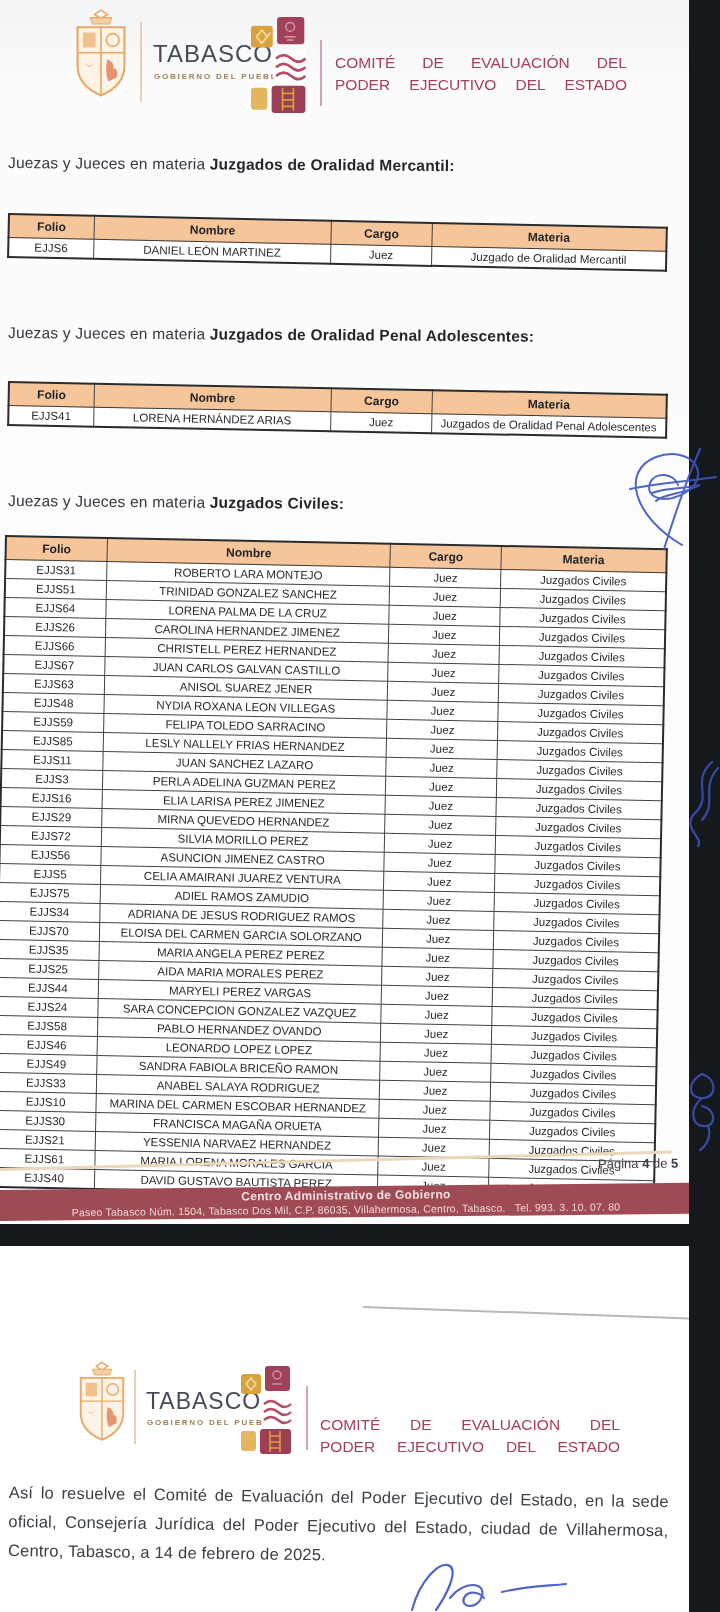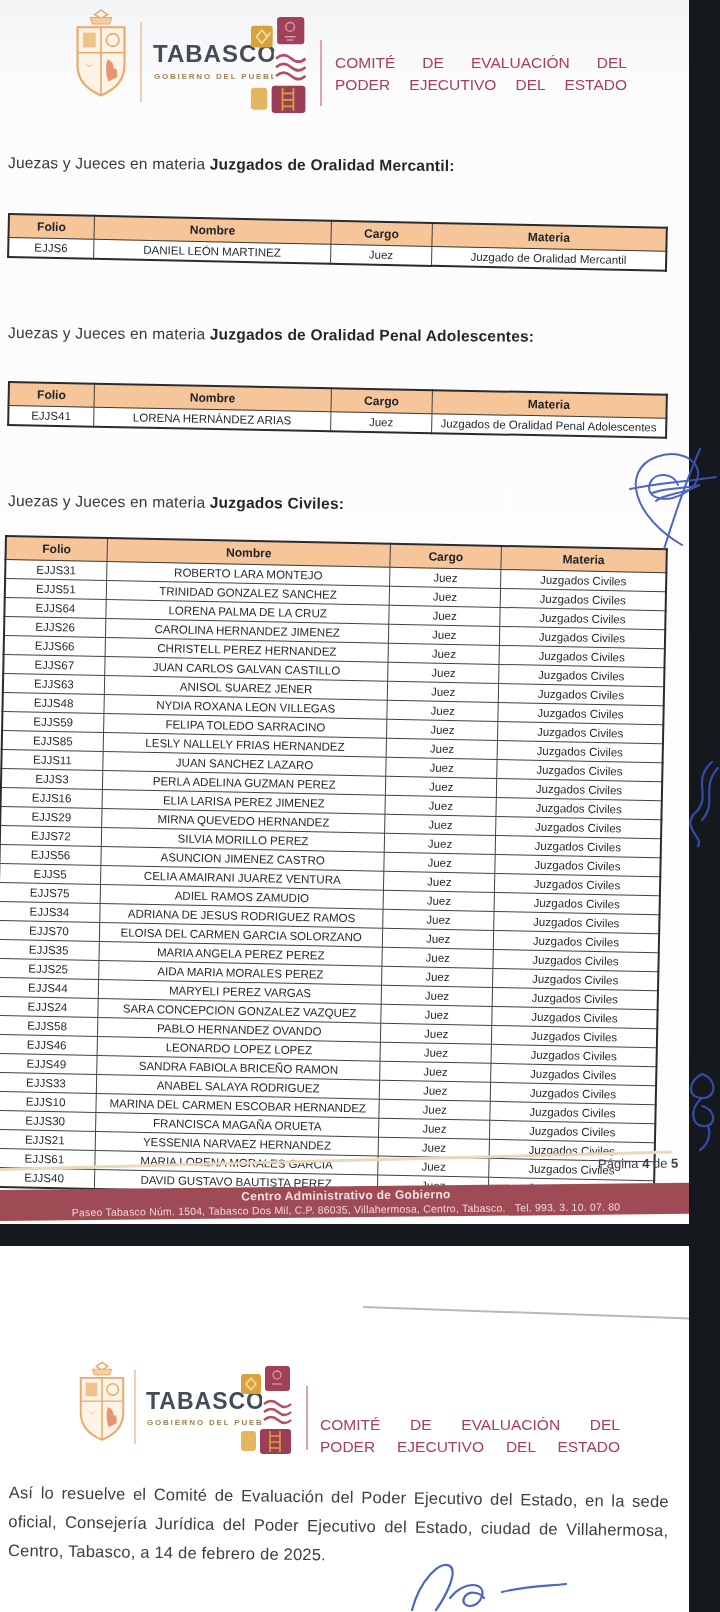--- a/index.html
+++ b/index.html
@@ -7,21 +7,21 @@
        font-family:"Liberation Sans", sans-serif;}
   .page{position:absolute;left:0;background:#fdfdfd;overflow:hidden;}
   #page1{top:0;width:689px;height:1224px;
          background:linear-gradient(180deg,#f3f4f6 0px,#fcfcfd 90px,#fdfdfd 100%);}
   #page2{top:1246px;width:689px;height:366px;background:#ffffff;}
 
   
   .hdr{position:absolute;}
   .crest{position:absolute;}
   .vdiv{position:absolute;width:2px;}
-  .brand{position:absolute;font-weight:700;color:#454c57;letter-spacing:1px;}
+  .brand{position:absolute;font-weight:400;color:#454c57;letter-spacing:1px;}
   .brand-sub{position:absolute;color:#a08254;letter-spacing:1.8px;font-weight:600;}
   .org{position:absolute;color:#a83f58;font-weight:400;line-height:1.45;}
   .org .l{text-align:justify;text-align-last:justify;}
 
   
   .sec-h{position:absolute;font-size:15.5px;color:#33383f;letter-spacing:.2px;}
   .sec-h b{color:#23262b;}
 
   
   .tblwrap{position:absolute;transform-origin:top left;}

